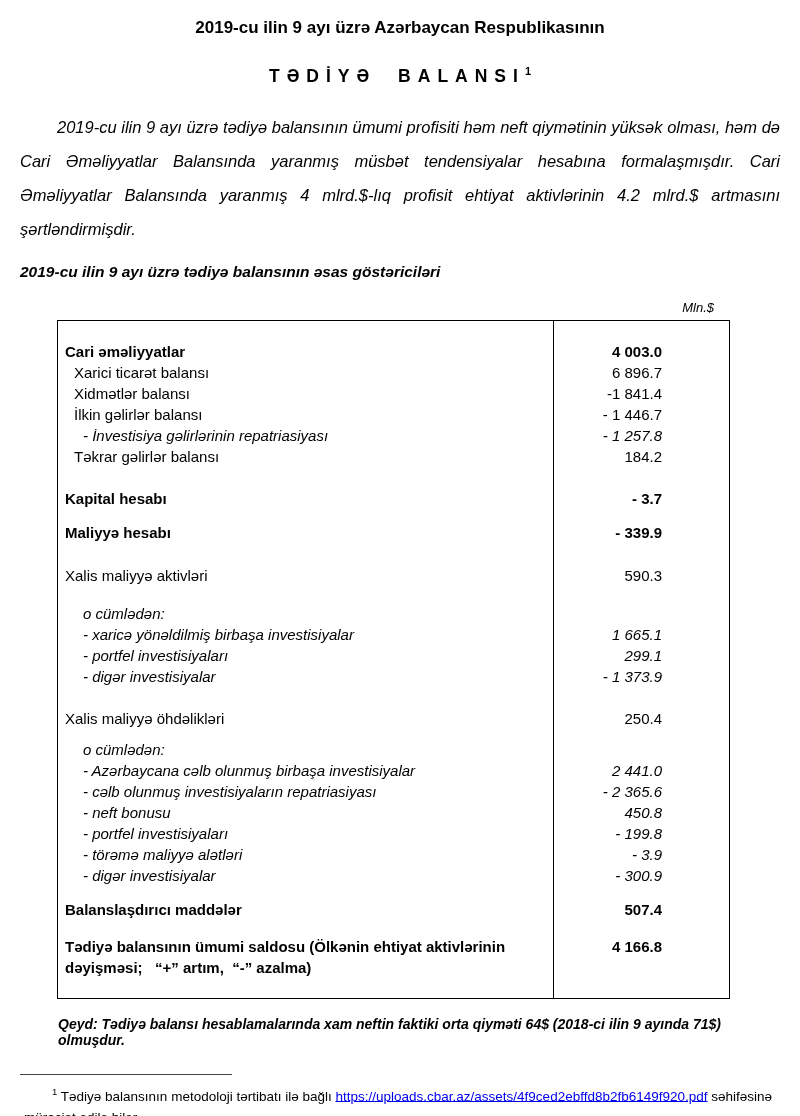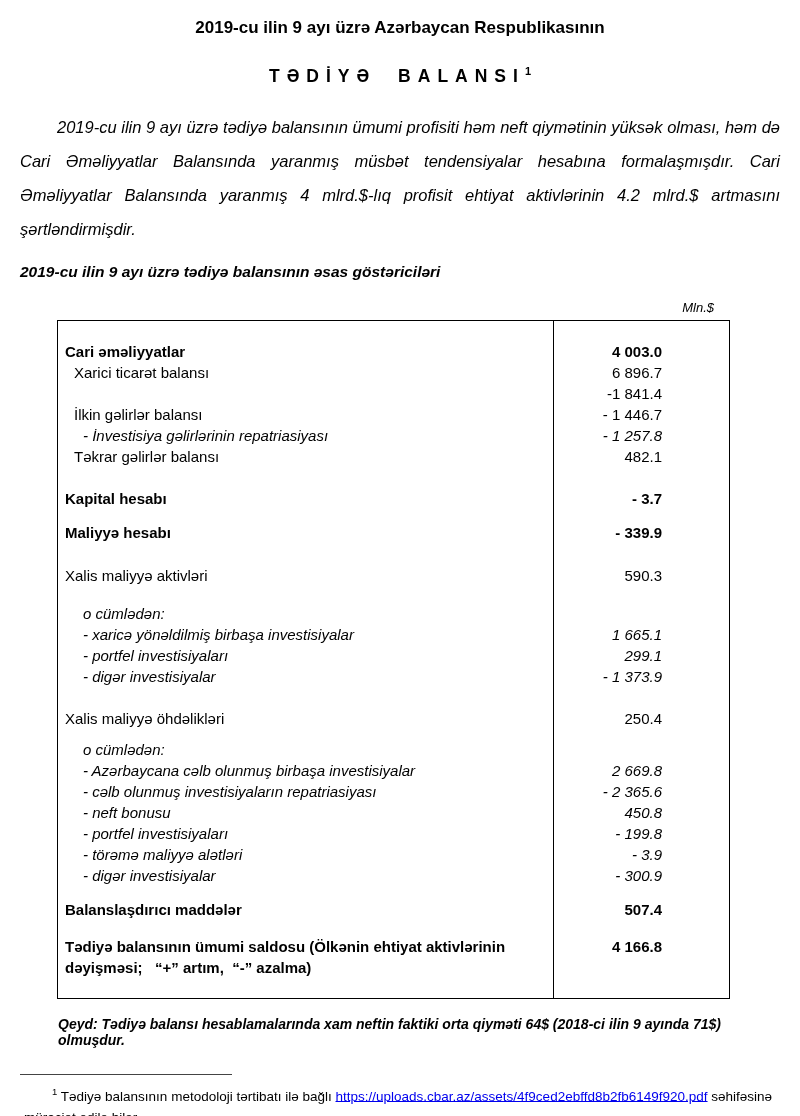--- a/index.html
+++ b/index.html
@@ -128,33 +128,34 @@
       <div id="rows-container">
           <div class="row style-bold indent-0">
     <div class="label">Cari əməliyyatlar</div>
     <div class="value">4 003.0</div>
   </div>
           <div class="row style-normal indent-1">
     <div class="label">Xarici ticarət balansı</div>
     <div class="value">6 896.7</div>
   </div>
           <div class="row style-normal indent-1">
+    <div class="label">Xidmətlər balansı</div>
     <div class="value">-1 841.4</div>
   </div>
           <div class="row style-normal indent-1">
     <div class="label">İlkin gəlirlər balansı</div>
     <div class="value">- 1 446.7</div>
   </div>
           <div class="row style-italic indent-2">
     <div class="label">- İnvestisiya gəlirlərinin repatriasiyası</div>
     <div class="value">- 1 257.8</div>
   </div>
           <div class="row style-normal indent-1">
     <div class="label">Təkrar gəlirlər balansı</div>
-    <div class="value">482.1</div>
+    <div class="value">184.2</div>
   </div>
           <div class="row style-bold indent-0" style="margin-top: 21px;">
     <div class="label">Kapital hesabı</div>
     <div class="value">- 3.7</div>
   </div>
           <div class="row style-bold indent-0" style="margin-top: 13px;">
     <div class="label">Maliyyə hesabı</div>
     <div class="value">- 339.9</div>
   </div>
           <div class="row style-normal indent-0" style="margin-top: 22px;">
@@ -180,21 +181,21 @@
           <div class="row style-normal indent-0" style="margin-top: 21px;">
     <div class="label">Xalis maliyyə öhdəlikləri</div>
     <div class="value">250.4</div>
   </div>
           <div class="row style-italic indent-2" style="margin-top: 10px;">
     <div class="label">o cümlədən:</div>
     <div class="value"></div>
   </div>
           <div class="row style-italic indent-2">
     <div class="label">- Azərbaycana cəlb olunmuş birbaşa investisiyalar</div>
-    <div class="value">2 669.8</div>
+    <div class="value">2 441.0</div>
   </div>
           <div class="row style-italic indent-2">
     <div class="label">- cəlb olunmuş investisiyaların repatriasiyası</div>
     <div class="value">- 2 365.6</div>
   </div>
           <div class="row style-italic indent-2">
     <div class="label">- neft bonusu</div>
     <div class="value">450.8</div>
   </div>
           <div class="row style-italic indent-2">

